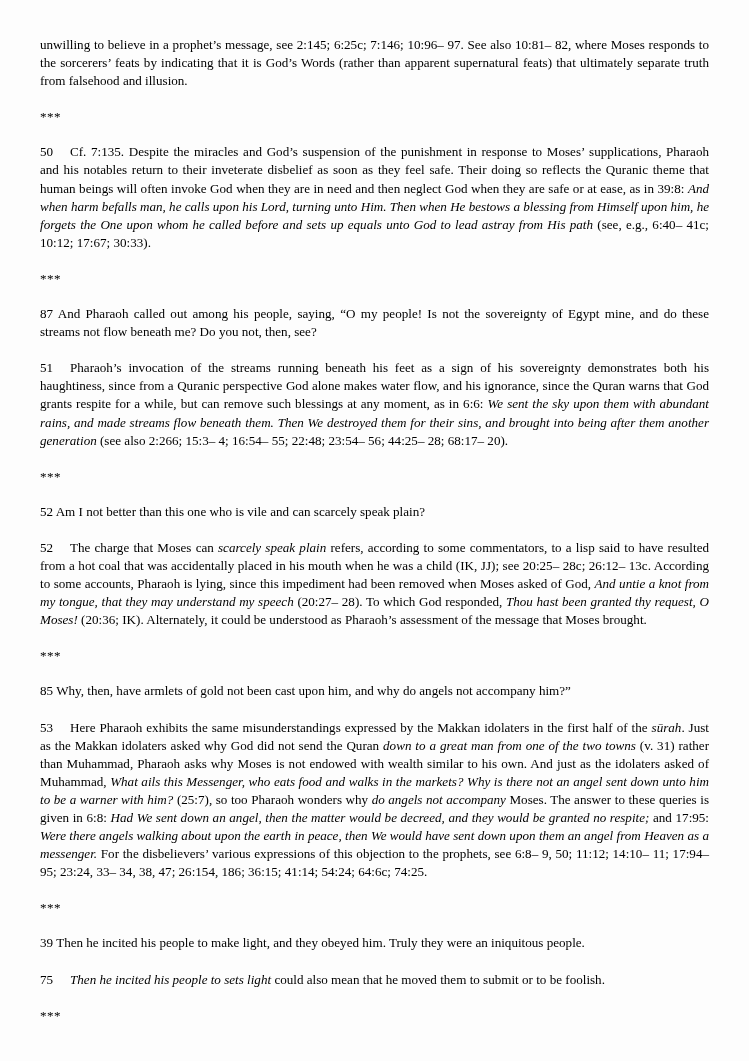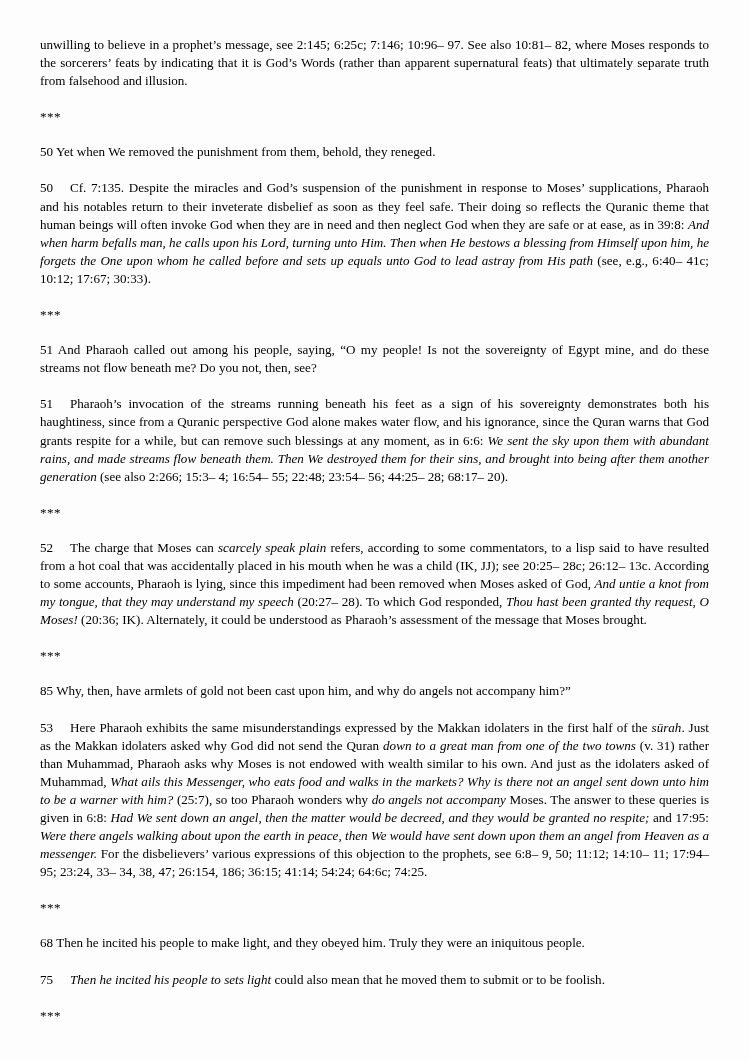--- a/index.html
+++ b/index.html
@@ -63,29 +63,29 @@
     background: rgba(0,0,0,0.006);
   }
 </style>
 </head>
 <body>
 
 <div id="page">
   <div id="content">
       <p class="block verse">unwilling to believe in a prophet’s message, see 2:145; 6:25c; 7:146; 10:96– 97. See also 10:81– 82, where Moses responds to the sorcerers’ feats by indicating that it is God’s Words (rather than apparent supernatural feats) that ultimately separate truth from falsehood and illusion.</p>
       <div class="sep">***</div>
-      <p class="block verse">50 Yet when We removed the punishment from them, behold, they reneged.</p>
       <p class="block commentary"><span class="vnum">50</span><span>Cf. 7:135. Despite the miracles and God’s suspension of the punishment in response to Moses’ supplications, Pharaoh and his notables return to their inveterate disbelief as soon as they feel safe. Their doing so reflects the Quranic theme that human beings will often invoke God when they are in need and then neglect God when they are safe or at ease, as in 39:8: <i>And when harm befalls man, he calls upon his Lord, turning unto Him. Then when He bestows a blessing from Himself upon him, he forgets the One upon whom he called before and sets up equals unto God to lead astray from His path</i> (see, e.g., 6:40– 41c; 10:12; 17:67; 30:33).</span></p>
       <div class="sep">***</div>
-      <p class="block verse">51 And Pharaoh called out among his people, saying, “O my people! Is not the sovereignty of Egypt mine, and do these streams not flow beneath me? Do you not, then, see?</p>
+      <p class="block verse">87 And Pharaoh called out among his people, saying, “O my people! Is not the sovereignty of Egypt mine, and do these streams not flow beneath me? Do you not, then, see?</p>
       <p class="block commentary"><span class="vnum">51</span><span>Pharaoh’s invocation of the streams running beneath his feet as a sign of his sovereignty demonstrates both his haughtiness, since from a Quranic perspective God alone makes water flow, and his ignorance, since the Quran warns that God grants respite for a while, but can remove such blessings at any moment, as in 6:6: <i>We sent the sky upon them with abundant rains, and made streams flow beneath them. Then We destroyed them for their sins, and brought into being after them another generation</i> (see also 2:266; 15:3– 4; 16:54– 55; 22:48; 23:54– 56; 44:25– 28; 68:17– 20).</span></p>
       <div class="sep">***</div>
+      <p class="block verse">52 Am I not better than this one who is vile and can scarcely speak plain?</p>
       <p class="block commentary"><span class="vnum">52</span><span>The charge that Moses can <i>scarcely speak plain</i> refers, according to some commentators, to a lisp said to have resulted from a hot coal that was accidentally placed in his mouth when he was a child (IK, JJ); see 20:25– 28c; 26:12– 13c. According to some accounts, Pharaoh is lying, since this impediment had been removed when Moses asked of God, <i>And untie a knot from my tongue, that they may understand my speech</i> (20:27– 28). To which God responded, <i>Thou hast been granted thy request, O Moses!</i> (20:36; IK). Alternately, it could be understood as Pharaoh’s assessment of the message that Moses brought.</span></p>
       <div class="sep">***</div>
       <p class="block verse">85 Why, then, have armlets of gold not been cast upon him, and why do angels not accompany him?”</p>
       <p class="block commentary"><span class="vnum">53</span><span>Here Pharaoh exhibits the same misunderstandings expressed by the Makkan idolaters in the first half of the <i>sūrah</i>. Just as the Makkan idolaters asked why God did not send the Quran <i>down to a great man from one of the two towns</i> (v. 31) rather than Muhammad, Pharaoh asks why Moses is not endowed with wealth similar to his own. And just as the idolaters asked of Muhammad, <i>What ails this Messenger, who eats food and walks in the markets? Why is there not an angel sent down unto him to be a warner with him?</i> (25:7), so too Pharaoh wonders why <i>do angels not accompany</i> Moses. The answer to these queries is given in 6:8: <i>Had We sent down an angel, then the matter would be decreed, and they would be granted no respite;</i> and 17:95: <i>Were there angels walking about upon the earth in peace, then We would have sent down upon them an angel from Heaven as a messenger.</i> For the disbelievers’ various expressions of this objection to the prophets, see 6:8– 9, 50; 11:12; 14:10– 11; 17:94– 95; 23:24, 33– 34, 38, 47; 26:154, 186; 36:15; 41:14; 54:24; 64:6c; 74:25.</span></p>
       <div class="sep">***</div>
-      <p class="block verse">68 Then he incited his people to make light, and they obeyed him. Truly they were an iniquitous people.</p>
+      <p class="block verse">39 Then he incited his people to make light, and they obeyed him. Truly they were an iniquitous people.</p>
       <p class="block commentary"><span class="vnum">75</span><span><i>Then he incited his people to sets light</i> could also mean that he moved them to submit or to be foolish.</span></p>
       <div class="sep">***</div>
     </div>
   <div id="grain"></div>
 </div>
 
 </body></html>

